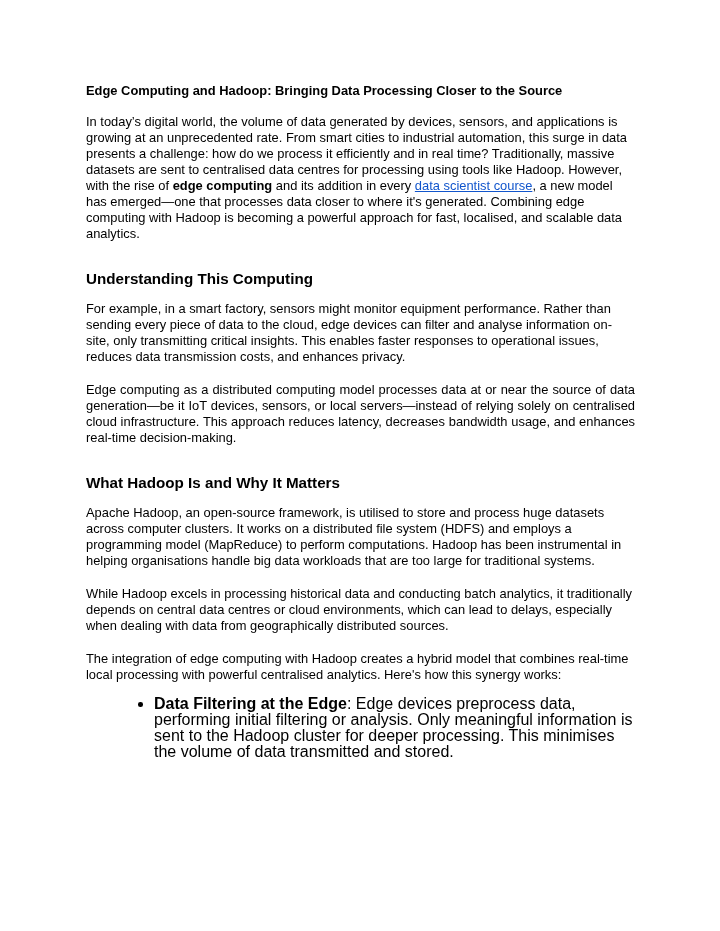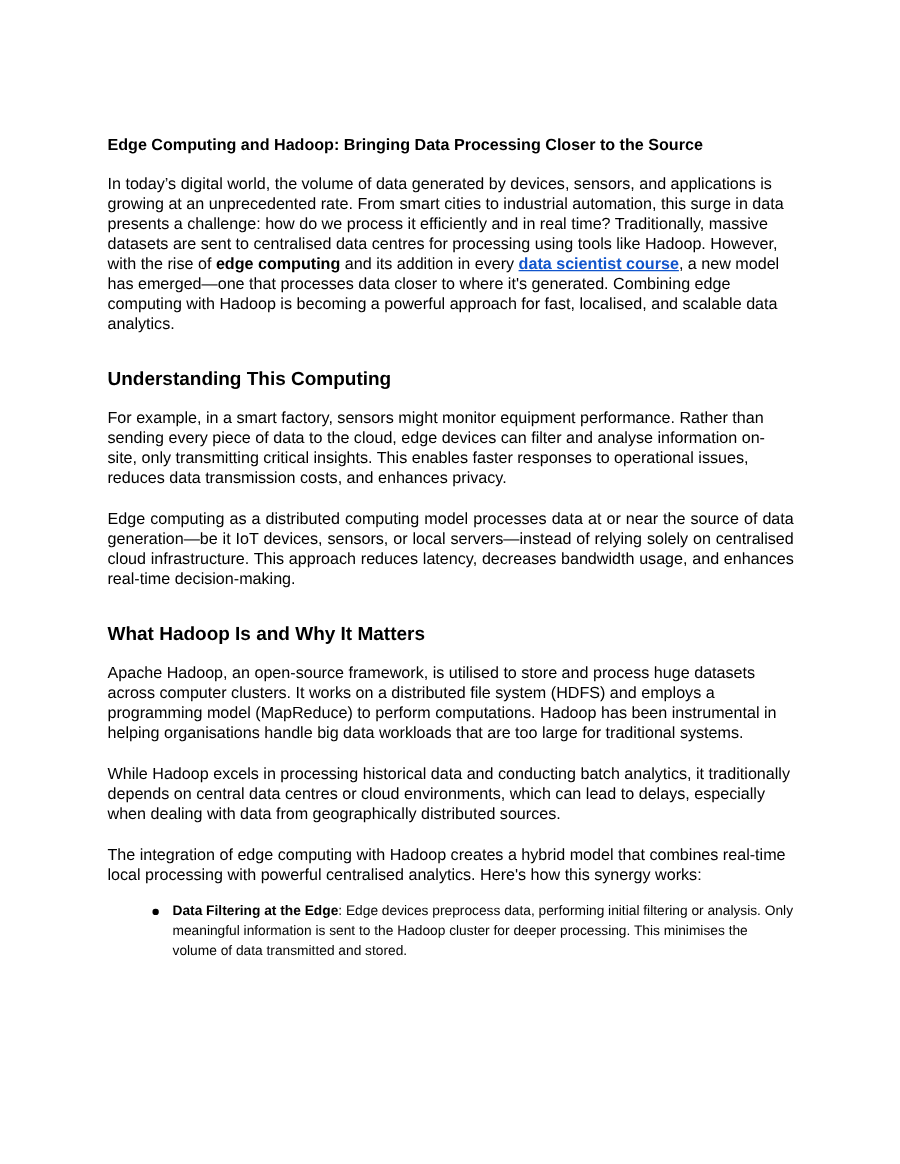--- a/index.html
+++ b/index.html
@@ -11,21 +11,21 @@
     height: 931px;
     background: #ffffff;
     font-family: "Liberation Sans", "DejaVu Sans", sans-serif;
     color: #000000;
     -webkit-font-smoothing: antialiased;
   }
   .doc {
     box-sizing: content-box;
     width: 549px;
     margin-left: 86px;
-    padding-top: 108px;
+    padding-top: 83px;
   }
   .title {
     font-size: 12.9px;
     line-height: 16px;
     font-weight: 700;
     margin: 0 0 15px 0;
   }
   p.body {
     font-size: 12.9px;
     line-height: 16px;
@@ -41,33 +41,34 @@
     font-size: 15.2px;
     line-height: 18px;
     font-weight: 700;
     margin: 28px 0 13px 0;
   }
   .b {
     font-weight: 700;
   }
   a.link {
     color: var(--link-color, #1155cc);
-    font-weight: 700;
+    font-weight: 400;
     text-decoration: underline;
     cursor: pointer;
   }
   ul.bullets {
     list-style: none;
     margin: 0;
     padding: 0 0 0 52px;
   }
   ul.bullets li {
     position: relative;
-    font-size: 11px;
+    font-size: 16px;
     line-height: 16px;
+    margin-left: 16px;
   }
   ul.bullets li::before {
     content: "";
     position: absolute;
     left: -16px;
     top: 6px;
     width: 4.5px;
     height: 4.5px;
     border-radius: 50%;
     background: #000000;

